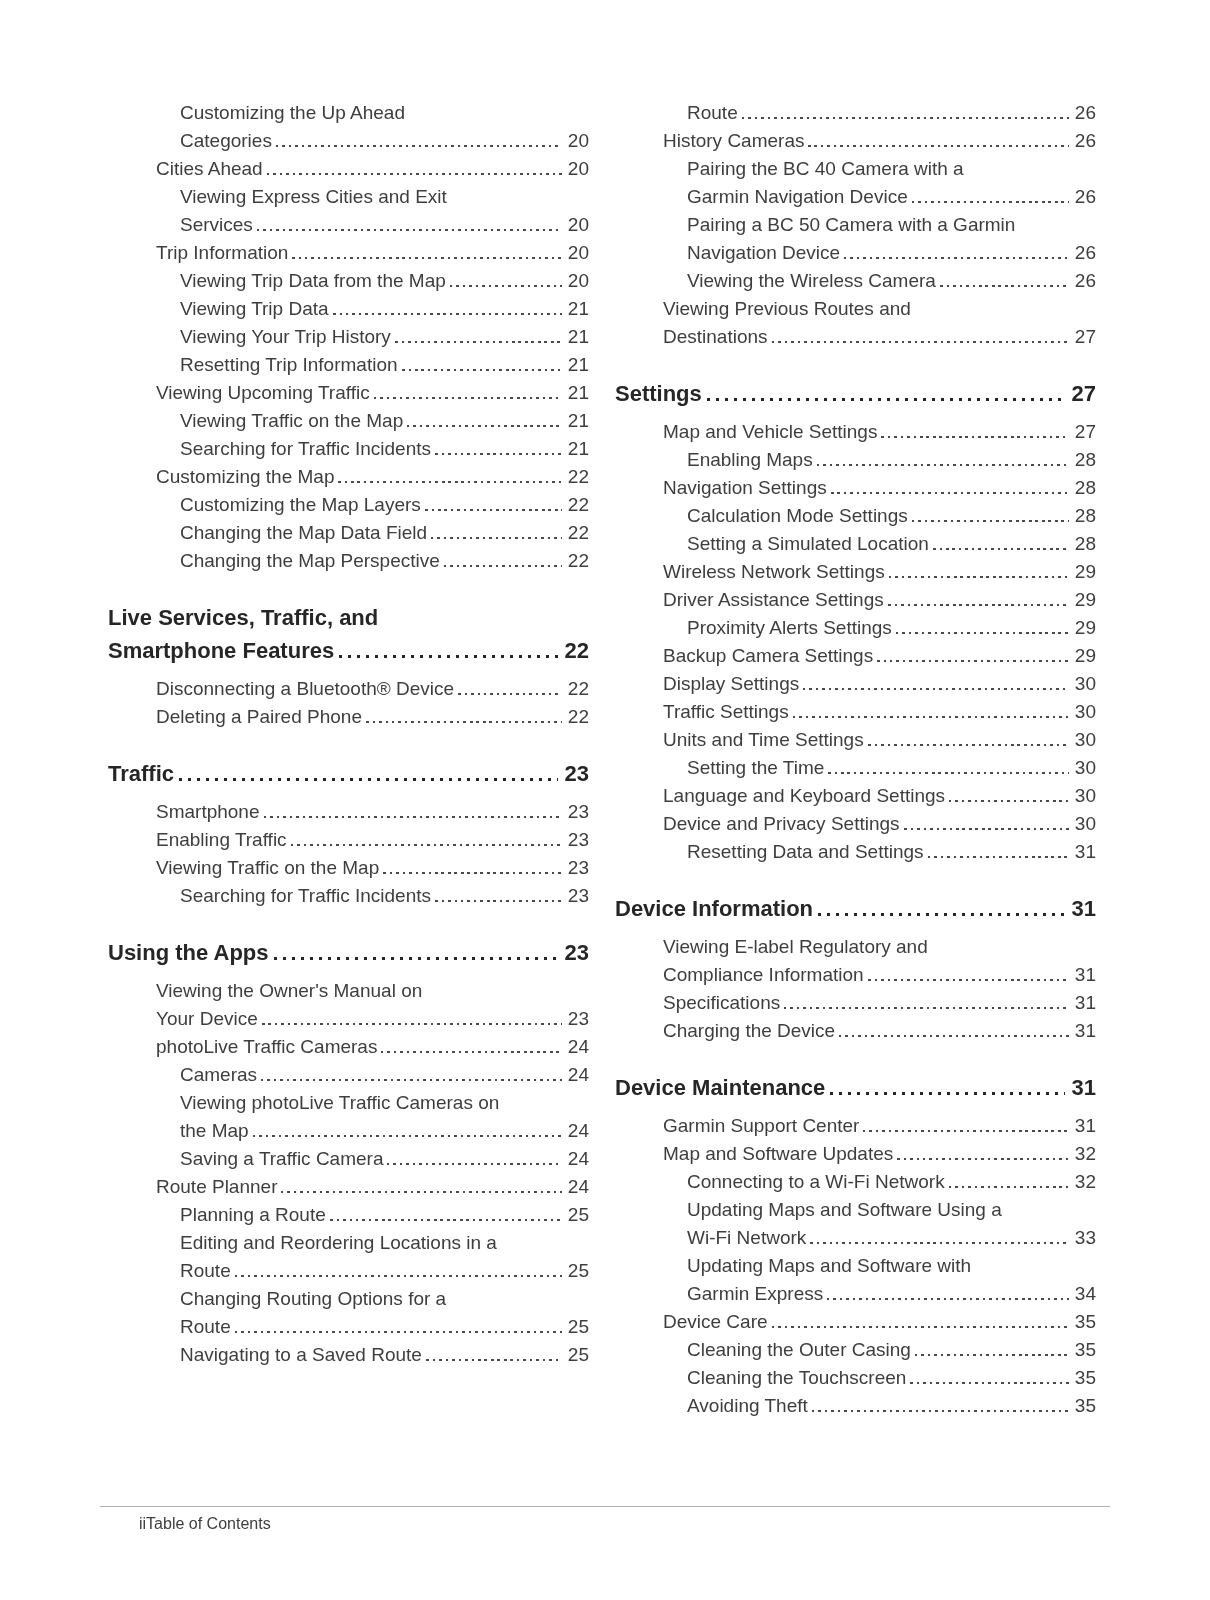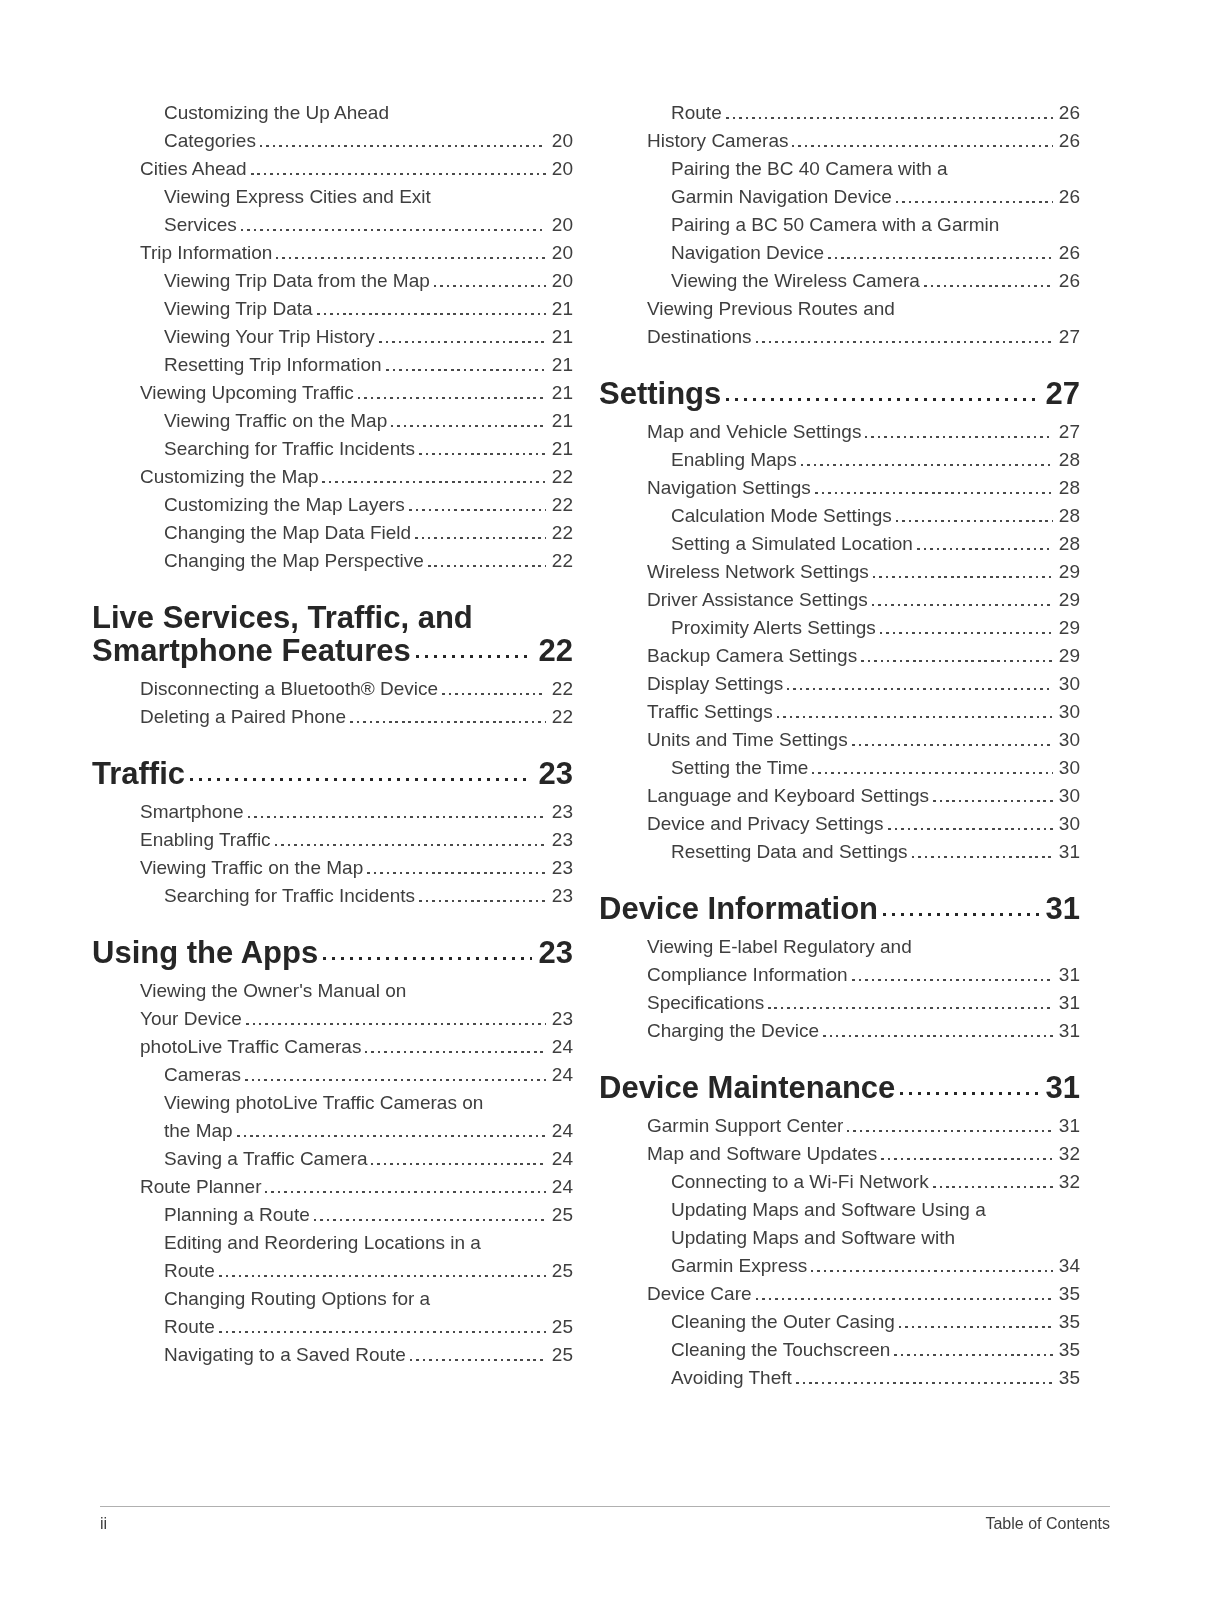--- a/index.html
+++ b/index.html
@@ -8,54 +8,54 @@
     --dots:#4a4a4a;
     --rule:#b0b0b0;
     --bg:#ffffff;
   }
   *{margin:0;padding:0;box-sizing:border-box;}
   html,body{background:#fff;}
   body{
     width:1210px;height:1600px;position:relative;overflow:hidden;
     font-family:"Liberation Sans",sans-serif;color:var(--text);background:var(--bg);
   }
-  .content{position:absolute;left:92px;top:99px;width:988px;}
+  .content{position:absolute;left:108px;top:99px;width:988px;}
   .columns{display:flex;gap:26px;}
   .col{width:481px;}
 
   
   .entry{font-size:19px;line-height:28px;color:var(--text);}
   .entry.lvl1{padding-left:48px;}
   .entry.lvl2{padding-left:72px;}
   .entry .ln{white-space:nowrap;}
   .lastrow{display:flex;align-items:flex-end;}
   .lastrow .txt{white-space:nowrap;flex:0 0 auto;}
   .dots{
     flex:1 0 12px;height:2.5px;margin:0 6px 8px 4px;
     background-image:repeating-linear-gradient(to right,var(--dots) 0 2.5px,transparent 2.5px 6.5px);
   }
   .pg{flex:0 0 auto;white-space:nowrap;}
 
   
   .heading{
-    font-size:31px;line-height:33px;font-weight:bold;color:var(--heading);
+    font-size:22px;line-height:33px;font-weight:bold;color:var(--heading);
     margin:26px 0 8px 0;
   }
   .heading .ln{white-space:nowrap;}
   .heading .dots{
     height:3.2px;margin:0 7px 9px 5px;
     background-image:repeating-linear-gradient(to right,var(--heading) 0 3.2px,transparent 3.2px 9px);
   }
 
   
   .footer{position:absolute;left:100px;top:1506px;width:1010px;}
   .rule{height:1px;background:var(--rule);}
   .frow{
-    display:flex;justify-content:space-between;align-items:baseline;
-    padding-top:8px;font-size:16px;color:var(--text);
+    display:flex;align-items:baseline;
+    padding-top:8px;font-size:16px;color:var(--text);margin-left:39px;
   }
 </style>
 </head>
 <body>
 
 <div class="page">
   <main class="content">
     <div class="columns">
       <section class="col">
           <div class="entry lvl2">
@@ -521,20 +521,25 @@
           </div>
           <div class="entry lvl2">
             <div class="lastrow">
               <span class="txt">Connecting to a Wi-Fi Network</span>
               <span class="dots"></span>
               <span class="pg">32</span>
             </div>
           </div>
           <div class="entry lvl2">
             <div class="ln">Updating Maps and Software Using a</div>
+            <div class="lastrow">
+              <span class="txt">Wi-Fi Network</span>
+              <span class="dots"></span>
+              <span class="pg">33</span>
+            </div>
           </div>
           <div class="entry lvl2">
             <div class="ln">Updating Maps and Software with</div>
             <div class="lastrow">
               <span class="txt">Garmin Express</span>
               <span class="dots"></span>
               <span class="pg">34</span>
             </div>
           </div>
           <div class="entry lvl1">

